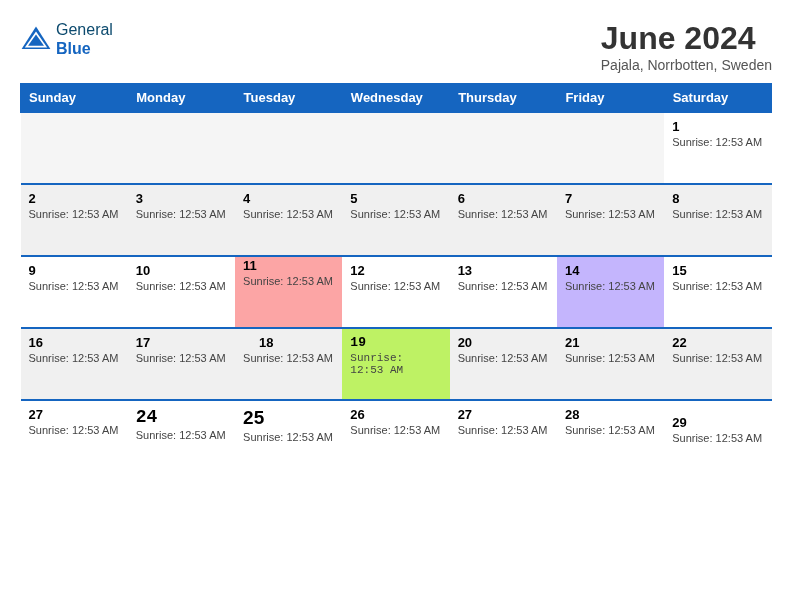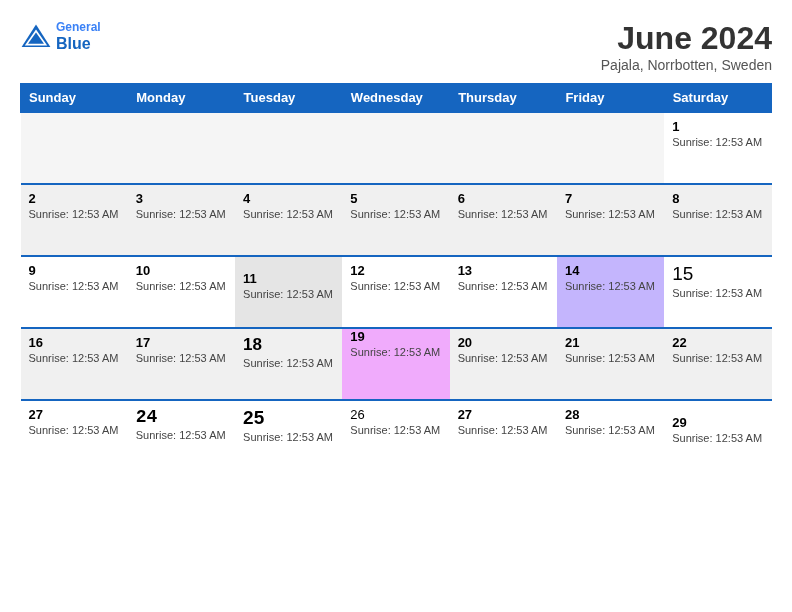--- a/index.html
+++ b/index.html
@@ -19,21 +19,21 @@
     .logo {
       display: flex;
       align-items: center;
       gap: 4px;
     }
     .logo-icon {
       width: 32px;
       height: 28px;
     }
     .title-block {
-      text-align: right;
+      text-align: left;
     }
     .month-title {
       font-size: 32px;
       font-weight: bold;
       color: #333;
     }
     .subtitle {
       font-size: 14px;
       color: #555;
     }
@@ -70,21 +70,21 @@
 <body>
 
 <div class="header">
   <div class="logo">
     <svg class="logo-icon" viewBox="0 0 40 35" xmlns="http://www.w3.org/2000/svg">
       <polygon points="20,2 38,30 2,30" fill="#1565c0"></polygon>
       <polygon points="20,8 34,28 6,28" fill="#fff"></polygon>
       <polygon points="20,12 30,26 10,26" fill="#1565c0"></polygon>
     </svg>
     <div>
-      <div style="font-size:12px;font-weight:bold;color:#3b82f6;line-height:1.2;">General</div>
+      <div style="font-size:16px;font-weight:normal;color:#0c4a6e;line-height:1.2;">General</div>
       <div style="font-size:16px;font-weight:bold;color:#1565c0;line-height:1.2;">Blue</div>
     </div>
   </div>
   <div class="title-block">
     <div class="month-title">June 2024</div>
     <div class="subtitle">Pajala, Norrbotten, Sweden</div>
   </div>
 </div>
 
 <table class="calendar">
@@ -144,55 +144,55 @@
       </tr>
       <tr style="border-top: 2px solid rgb(21, 101, 192);">
         <td style="background: rgb(255, 255, 255); vertical-align: top; padding: 6px 8px; min-height: 72px; height: 72px; font-size: 12px;">
           <span style="font-weight: bold; font-size: 13px; display: block;">9</span>
           <span style="font-size: 11px; color: rgb(68, 68, 68); display: block; margin-top: 2px;">Sunrise: 12:53 AM</span>
         </td>
         <td style="background: rgb(255, 255, 255); vertical-align: top; padding: 6px 8px; min-height: 72px; height: 72px; font-size: 12px;">
           <span style="font-weight: bold; font-size: 13px; display: block;">10</span>
           <span style="font-size: 11px; color: rgb(68, 68, 68); display: block; margin-top: 2px;">Sunrise: 12:53 AM</span>
         </td>
-        <td style="background: #e5e5e5; vertical-align: top; padding: 14px 8px; min-height: 72px; height: 72px; font-size: 12px;">
+        <td style="background: #fca5a5; vertical-align: top; padding: 1px 8px; min-height: 72px; height: 72px; font-size: 12px;">
           <span style="font-weight: bold; font-size: 13px; display: block;">11</span>
           <span style="font-size: 11px; color: rgb(68, 68, 68); display: block; margin-top: 2px;">Sunrise: 12:53 AM</span>
         </td>
         <td style="background: rgb(255, 255, 255); vertical-align: top; padding: 6px 8px; min-height: 72px; height: 72px; font-size: 12px;">
           <span style="font-weight: bold; font-size: 13px; display: block;">12</span>
           <span style="font-size: 11px; color: rgb(68, 68, 68); display: block; margin-top: 2px;">Sunrise: 12:53 AM</span>
         </td>
         <td style="background: rgb(255, 255, 255); vertical-align: top; padding: 6px 8px; min-height: 72px; height: 72px; font-size: 12px;">
           <span style="font-weight: bold; font-size: 13px; display: block;">13</span>
           <span style="font-size: 11px; color: rgb(68, 68, 68); display: block; margin-top: 2px;">Sunrise: 12:53 AM</span>
         </td>
         <td style="background: #c4b5fd; vertical-align: top; padding: 6px 8px; min-height: 72px; height: 72px; font-size: 12px;">
           <span style="font-weight: bold; font-size: 13px; display: block;">14</span>
           <span style="font-size: 11px; color: rgb(68, 68, 68); display: block; margin-top: 2px;">Sunrise: 12:53 AM</span>
         </td>
         <td style="background: rgb(255, 255, 255); vertical-align: top; padding: 6px 8px; min-height: 72px; height: 72px; font-size: 12px;">
-          <span style="font-weight: normal; font-size: 19px; display: block;">15</span>
+          <span style="font-weight: bold; font-size: 13px; display: block;">15</span>
           <span style="font-size: 11px; color: rgb(68, 68, 68); display: block; margin-top: 2px;">Sunrise: 12:53 AM</span>
         </td>
       </tr>
       <tr style="border-top: 2px solid rgb(21, 101, 192);">
         <td style="background: rgb(240, 240, 240); vertical-align: top; padding: 6px 8px; min-height: 72px; height: 72px; font-size: 12px;">
           <span style="font-weight: bold; font-size: 13px; display: block;">16</span>
           <span style="font-size: 11px; color: rgb(68, 68, 68); display: block; margin-top: 2px;">Sunrise: 12:53 AM</span>
         </td>
         <td style="background: rgb(240, 240, 240); vertical-align: top; padding: 6px 8px; min-height: 72px; height: 72px; font-size: 12px;">
           <span style="font-weight: bold; font-size: 13px; display: block;">17</span>
           <span style="font-size: 11px; color: rgb(68, 68, 68); display: block; margin-top: 2px;">Sunrise: 12:53 AM</span>
         </td>
         <td style="background: rgb(240, 240, 240); vertical-align: top; padding: 6px 8px; min-height: 72px; height: 72px; font-size: 12px;">
-          <span style="font-weight: bold; font-size: 17px; display: block;">18</span>
-          <span style="font-size: 11px; color: rgb(68, 68, 68); display: block; margin-top: 2px;">Sunrise: 12:53 AM</span>
-        </td>
-        <td style="background: #f0abfc; vertical-align: top; padding: 0 8px; min-height: 72px; height: 72px; font-size: 12px;">
+          <span style="font-weight: bold; font-size: 13px; display: block; margin-left: 16px;">18</span>
+          <span style="font-size: 11px; color: rgb(68, 68, 68); display: block; margin-top: 2px;">Sunrise: 12:53 AM</span>
+        </td>
+        <td style="background: #bef264; vertical-align: top; padding: 6px 8px; min-height: 72px; height: 72px; font-size: 12px; font-family: Liberation Mono, monospace;">
           <span style="font-weight: bold; font-size: 13px; display: block;">19</span>
           <span style="font-size: 11px; color: rgb(68, 68, 68); display: block; margin-top: 2px;">Sunrise: 12:53 AM</span>
         </td>
         <td style="background: rgb(240, 240, 240); vertical-align: top; padding: 6px 8px; min-height: 72px; height: 72px; font-size: 12px;">
           <span style="font-weight: bold; font-size: 13px; display: block;">20</span>
           <span style="font-size: 11px; color: rgb(68, 68, 68); display: block; margin-top: 2px;">Sunrise: 12:53 AM</span>
         </td>
         <td style="background: rgb(240, 240, 240); vertical-align: top; padding: 6px 8px; min-height: 72px; height: 72px; font-size: 12px;">
           <span style="font-weight: bold; font-size: 13px; display: block;">21</span>
           <span style="font-size: 11px; color: rgb(68, 68, 68); display: block; margin-top: 2px;">Sunrise: 12:53 AM</span>
@@ -209,21 +209,21 @@
         </td>
         <td style="background: rgb(255, 255, 255); vertical-align: top; padding: 6px 8px; min-height: 72px; height: 72px; font-size: 12px;">
           <span style="font-weight: bold; font-size: 18px; display: block; font-family: Liberation Mono, monospace;">24</span>
           <span style="font-size: 11px; color: rgb(68, 68, 68); display: block; margin-top: 2px;">Sunrise: 12:53 AM</span>
         </td>
         <td style="background: rgb(255, 255, 255); vertical-align: top; padding: 6px 8px; min-height: 72px; height: 72px; font-size: 12px;">
           <span style="font-weight: bold; font-size: 19px; display: block;">25</span>
           <span style="font-size: 11px; color: rgb(68, 68, 68); display: block; margin-top: 2px;">Sunrise: 12:53 AM</span>
         </td>
         <td style="background: rgb(255, 255, 255); vertical-align: top; padding: 6px 8px; min-height: 72px; height: 72px; font-size: 12px;">
-          <span style="font-weight: normal; font-size: 13px; display: block;">26</span>
+          <span style="font-weight: bold; font-size: 13px; display: block;">26</span>
           <span style="font-size: 11px; color: rgb(68, 68, 68); display: block; margin-top: 2px;">Sunrise: 12:53 AM</span>
         </td>
         <td style="background: rgb(255, 255, 255); vertical-align: top; padding: 6px 8px; min-height: 72px; height: 72px; font-size: 12px;">
           <span style="font-weight: bold; font-size: 13px; display: block;">27</span>
           <span style="font-size: 11px; color: rgb(68, 68, 68); display: block; margin-top: 2px;">Sunrise: 12:53 AM</span>
         </td>
         <td style="background: rgb(255, 255, 255); vertical-align: top; padding: 6px 8px; min-height: 72px; height: 72px; font-size: 12px; margin-top: 8px;">
           <span style="font-weight: bold; font-size: 13px; display: block;">28</span>
           <span style="font-size: 11px; color: rgb(68, 68, 68); display: block; margin-top: 2px;">Sunrise: 12:53 AM</span>
         </td>

